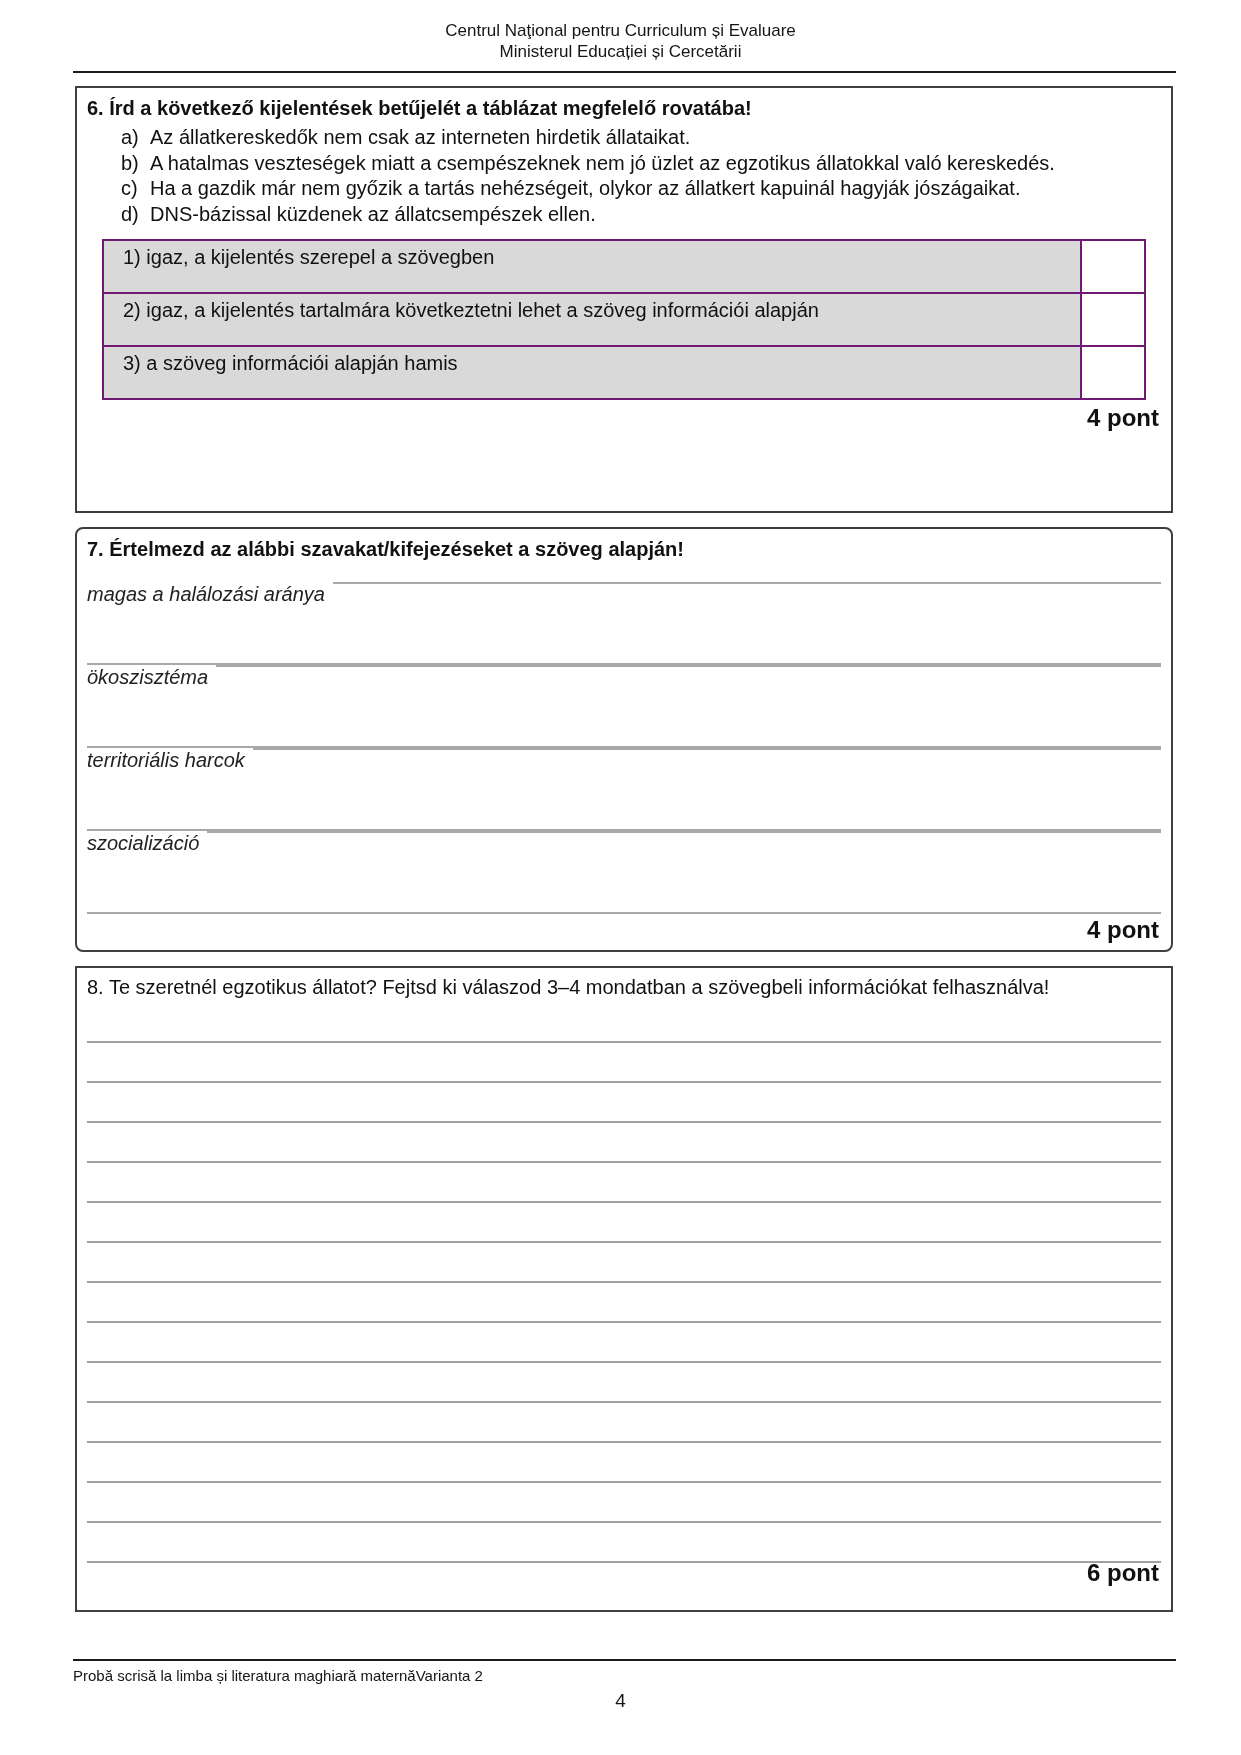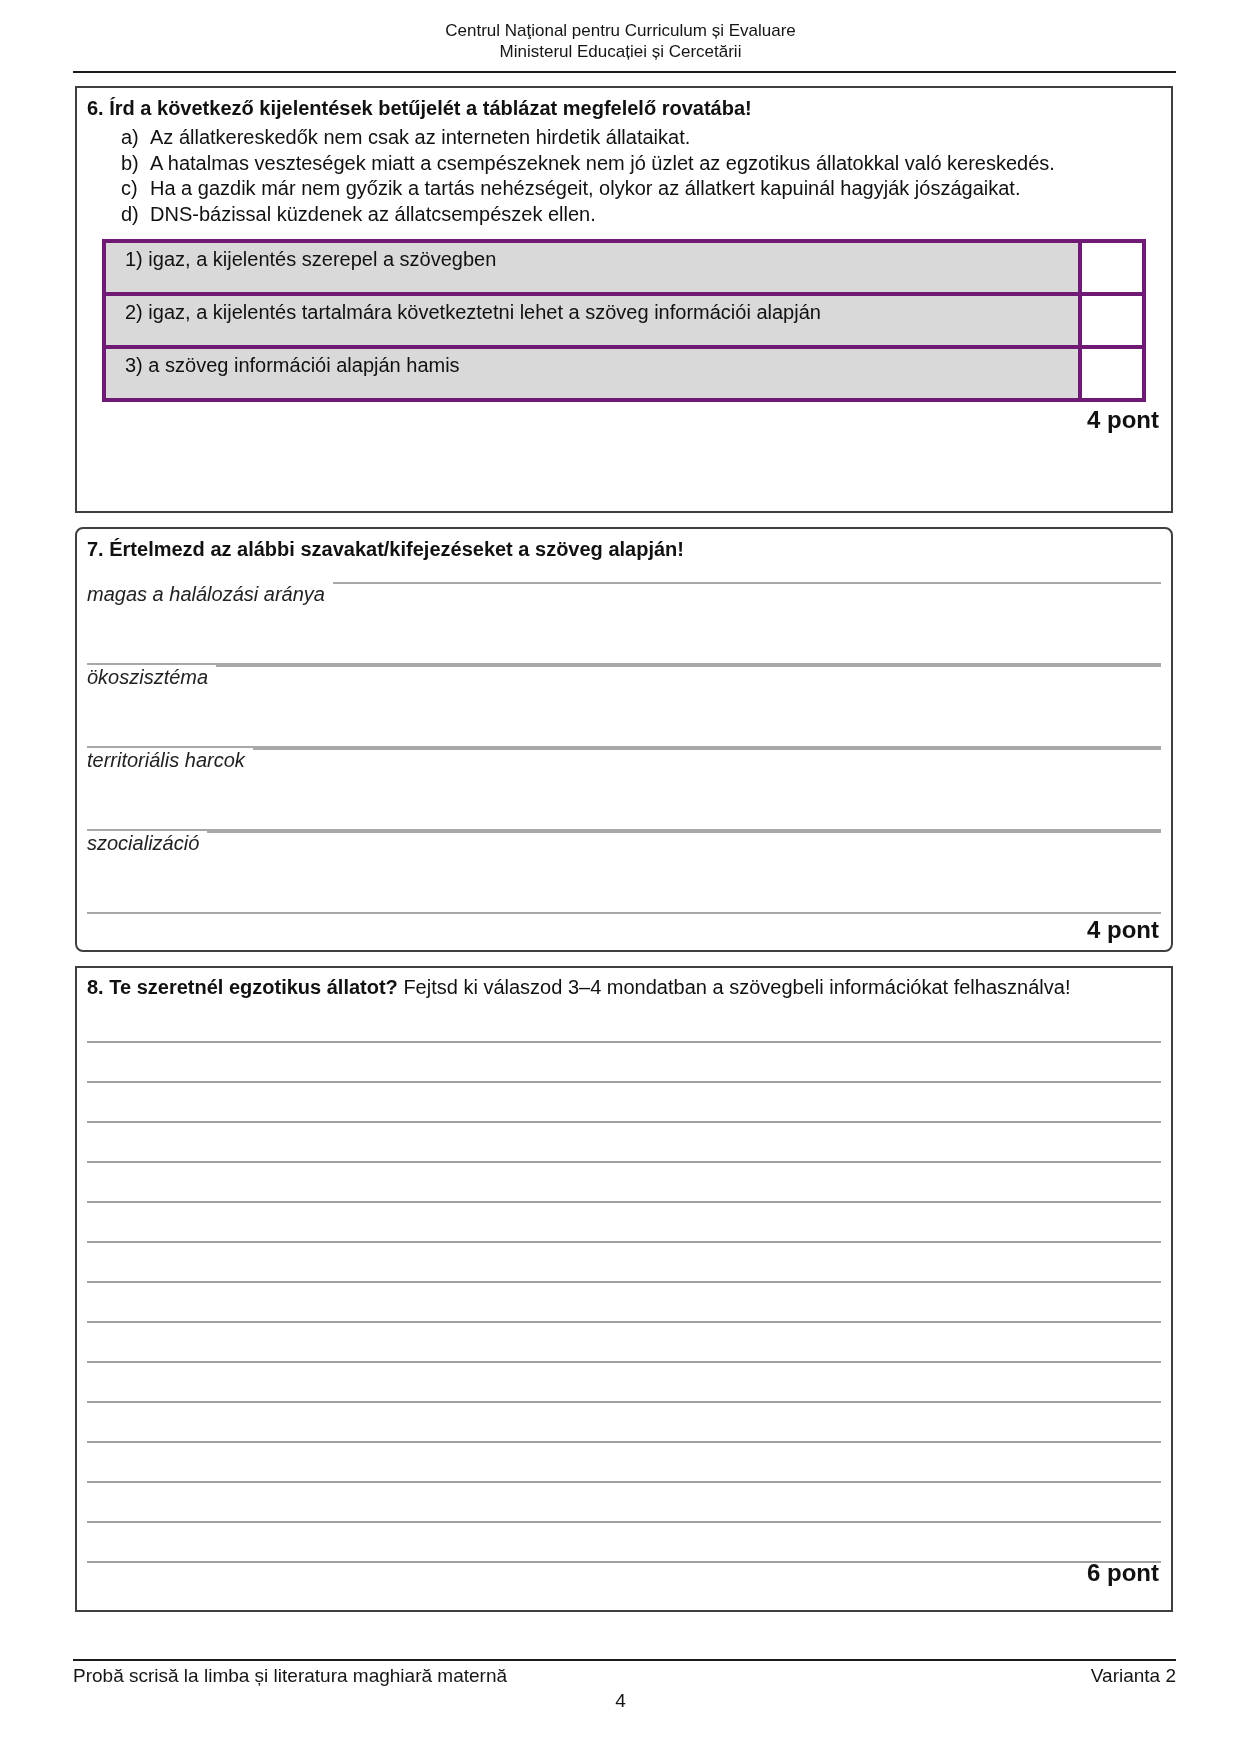--- a/index.html
+++ b/index.html
@@ -16,43 +16,43 @@
   #box7{margin-top:14px;height:425px;border-radius:8px;}
   #box8{margin-top:14px;height:646px;}
   .qtitle{font-weight:bold;font-size:20px;line-height:25px;margin:2px 0 4px 0;}
   
   .qitem{display:flex;font-size:20px;line-height:25.5px;}
   .qitem .lbl{width:29px;margin-left:34px;flex:none;}
   .qitem .txt{flex:1;padding-right:2px;}
   .qitem .txt.justify{text-align:justify;}
   
   table.truth{border-collapse:collapse;margin:12px 0 6px 15px;width:1044px;table-layout:fixed;}
-  table.truth td{border:4px solid #701a75;font-size:20px;line-height:24px;
+  table.truth td{border:2px solid #701a75;font-size:20px;line-height:24px;
                  vertical-align:top;padding:4px 19px;height:53px;box-sizing:border-box;}
   td.statement{background:#d9d9d9;}
   td.answer{background:#ffffff;width:64px;}
   .points{font-weight:bold;font-size:24px;line-height:24px;text-align:right;padding-right:2px;}
   #box6 .points{margin-top:4px;}
   #box7 .points{margin-top:4px;}
   #box8 .points{margin-top:0;line-height:20px;}
   
   .terms{margin-top:20px;}
   .term-row{display:flex;align-items:flex-start;height:41.5px;font-size:20px;font-style:italic;color:#222;}
   .term-row .term{flex:none;padding-right:8px;line-height:24px;}
   .term-row .fill{flex:1;border-bottom:2px solid #a8a8a8;margin-bottom:3px;height:0;}
   .blank-row{height:41.5px;border-bottom:2px solid #a8a8a8;box-sizing:border-box;}
   
   .intro{font-size:20px;line-height:27px;text-align:justify;margin-bottom:2px;}
-  .intro .b{font-weight:bold;}
+  .intro .b{font-weight:normal;}
   .write-line{height:40px;border-bottom:2px solid #a0a0a0;box-sizing:border-box;}
   
   .footer{margin-top:47px;}
   .footer .rule{margin-top:0;}
-  .footer-row{margin-left:73px;width:1103px;display:flex;justify-content:space-between;
-              font-size:19px;line-height:23px;padding-top:3px;color:#151515;}
+  .footer-row{margin-left:73px;width:1103px;display:flex;
+              font-size:15px;line-height:23px;padding-top:3px;color:#151515;}
   .page-num{text-align:center;font-size:19px;margin-top:3px;color:#151515;}
 </style>
 </head>
 <body>
 
 <div class="header">
   <div>Centrul Naţional pentru Curriculum și Evaluare</div>
   <div>Ministerul Educației și Cercetării</div>
 </div>
 <div class="rule"></div>

